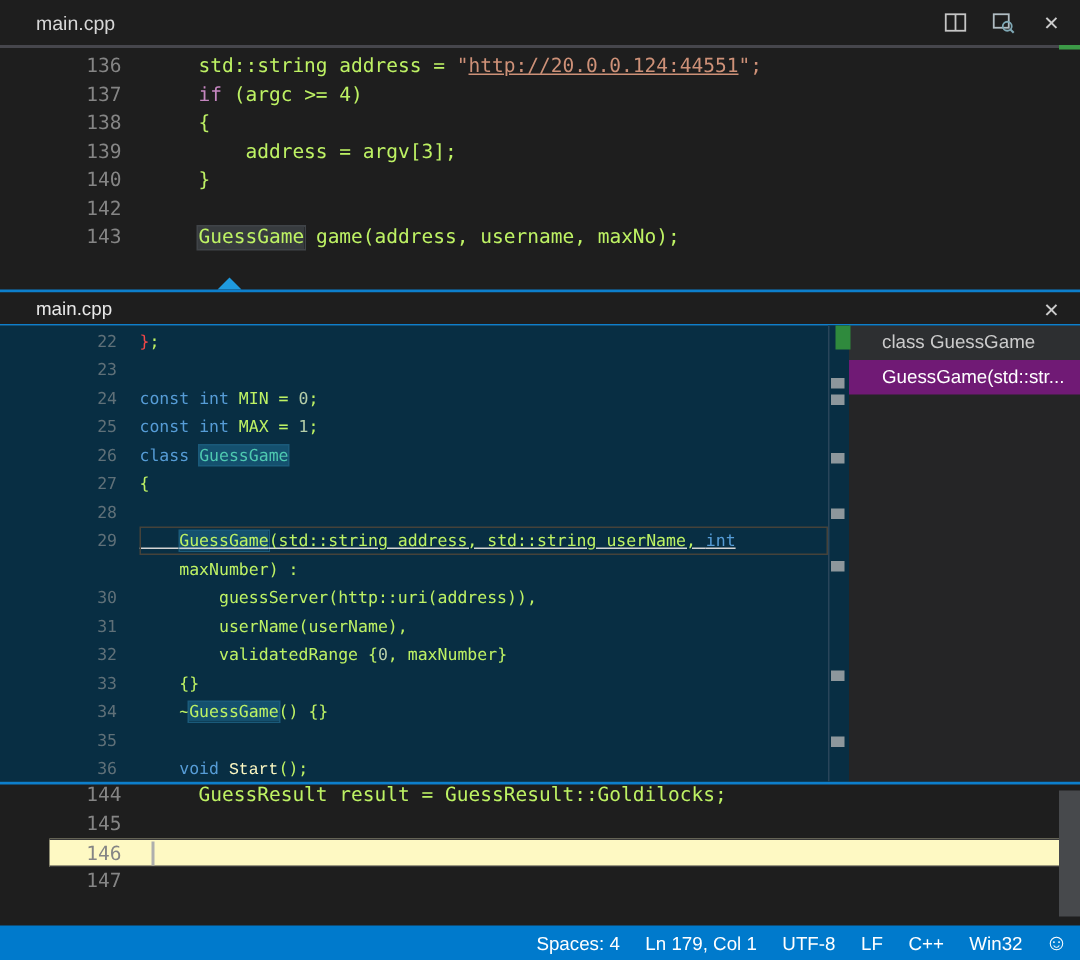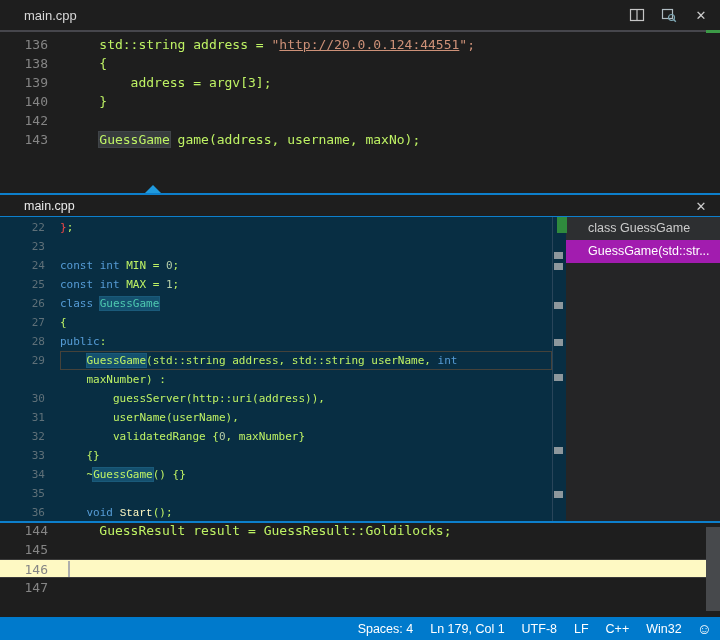--- a/index.html
+++ b/index.html
@@ -12,21 +12,21 @@
               display:flex; align-items:center; }
   .titlebar .title { margin-left:24px; font-size:13px; color:#d7d7d7; }
   .titlebar .actions { position:absolute; right:8px; top:0; height:30px; display:flex; align-items:center; gap:10px; }
   .icon-btn { width:22px; height:22px; display:flex; align-items:center; justify-content:center; cursor:pointer; }
   .titlebar-sep { position:absolute; left:0; top:30px; width:720px; height:2px; background:#46464c; }
 
   
   .code-area { position:absolute; font-family:"DejaVu Sans Mono", monospace; font-size:13px; }
   #editor-top    { left:0; top:32px;  width:706px; padding-top:3px; }
   #editor-bottom { left:0; top:518px; width:706px; padding-top:3px; }
-  .row { display:flex; height:19px; line-height:19px; position:relative; }
+  .row { display:flex; height:19px; line-height:19px; position:relative;margin-left:33px; }
   .row .num  { flex:none; width:48px; text-align:right; color:#858585; }
   .row .code { flex:1; margin-left:20px; white-space:pre; color:#d4d4d4; position:relative; }
   .row.current { background:#fef9c3; border-top:1px solid #3a3a3a; border-bottom:1px solid #3a3a3a; }
   .cursor { position:absolute; left:0; top:1px; width:2px; height:16px; background:#aeafad; }
 
   .tok { color:#bef264; }
   .k-keyword       { color:#569cd6; }
   .k-control       { color:#c586c0; }
   .k-string        { color:#ce9178; }
   .k-string-link   { color:#ce9178; text-decoration:underline; }
@@ -47,28 +47,28 @@
                  display:flex; align-items:center; position:relative; }
   .peek-header .title { margin-left:24px; font-size:12.5px; color:#e8e8e8; }
   .peek-header .close { position:absolute; right:8px; top:0; height:22px; width:22px;
                         display:flex; align-items:center; justify-content:center;
                         color:#cccccc; font-size:13px; cursor:pointer; }
   .peek-body { display:flex; height:304px; }
   #peek-code { width:552px; background:#082e43; overflow:hidden; padding-top:1px;
                font-family:"DejaVu Sans Mono", monospace; font-size:11px; }
   #peek-code .row .num { width:45px; color:#5f7078; }
   #peek-code .row .code { margin-left:15px; }
-  #peek-code .row.boxed .code { outline:1px solid #45423a; outline-offset:-1px; }
+  #peek-code .row.boxed .code { outline:1px solid #45423a; outline-offset:-1px;text-decoration:underline; }
   #peek-ruler { width:14px; background:#082e43; position:relative; border-left:1px solid #29455a; }
   .ruler-green { position:absolute; left:4px; width:10px; background:#2f8a3d; }
   .ruler-mark  { position:absolute; left:1px; width:9px; height:7px; background:#8d979c; }
   #peek-refs { flex:1; background:#252526; font-size:12.5px; color:#cccccc; }
   .ref-item { height:23px; line-height:23px; padding-left:22px; background:#2d2f31;
               white-space:nowrap; overflow:hidden; cursor:pointer; }
-  .ref-item.selected { background:#a21caf; color:#ffffff; }
+  .ref-item.selected { background:#701a75; color:#ffffff; }
 
   
   #git-green-top { position:absolute; right:0; top:30px; width:14px; height:3px; background:#3c9a47; }
   #scroll-slider { position:absolute; right:0; top:527px; width:14px; height:84px; background:#47494c; }
 
   
   #statusbar { position:absolute; left:0; top:617px; width:720px; height:23px; background:#007acc;
                display:flex; align-items:center; justify-content:flex-end; gap:17px;
                padding-right:8px; color:#ffffff; font-size:12.5px; }
   .status-item { cursor:pointer; white-space:nowrap; }
@@ -101,20 +101,24 @@
     </div>
   </div>
   <div class="titlebar-sep"></div>
 
   <div id="editor-top" class="code-area">
       <div class="row">
         <div class="num">136</div>
         <div class="code"><span class="tok k-plain">    std::string address = </span><span class="tok k-string">"</span><span class="tok k-string-link">http://20.0.0.124:44551</span><span class="tok k-string">";</span></div>
       </div>
       <div class="row">
+        <div class="num">137</div>
+        <div class="code"><span class="tok k-plain">    </span><span class="tok k-control">if</span><span class="tok k-plain"> (argc &gt;= 4)</span></div>
+      </div>
+      <div class="row">
         <div class="num">138</div>
         <div class="code"><span class="tok k-plain">    {</span></div>
       </div>
       <div class="row">
         <div class="num">139</div>
         <div class="code"><span class="tok k-plain">        address = argv[3];</span></div>
       </div>
       <div class="row">
         <div class="num">140</div>
         <div class="code"><span class="tok k-plain">    }</span></div>
@@ -157,21 +161,20 @@
           <div class="row">
             <div class="num">26</div>
             <div class="code"><span class="tok k-keyword">class</span><span class="tok k-plain"> </span><span class="tok k-class-name hl-blue">GuessGame</span></div>
           </div>
           <div class="row">
             <div class="num">27</div>
             <div class="code"><span class="tok k-plain">{</span></div>
           </div>
           <div class="row">
             <div class="num">28</div>
-            <div class="code"><span class="tok k-keyword">public</span><span class="tok k-plain">:</span></div>
           </div>
           <div class="row boxed">
             <div class="num">29</div>
             <div class="code"><span class="tok k-plain">    </span><span class="tok k-plain hl-blue">GuessGame</span><span class="tok k-plain">(std::string address, std::string userName, </span><span class="tok k-keyword">int</span></div>
           </div>
           <div class="row">
             <div class="num"></div>
             <div class="code"><span class="tok k-plain">    maxNumber) :</span></div>
           </div>
           <div class="row">

